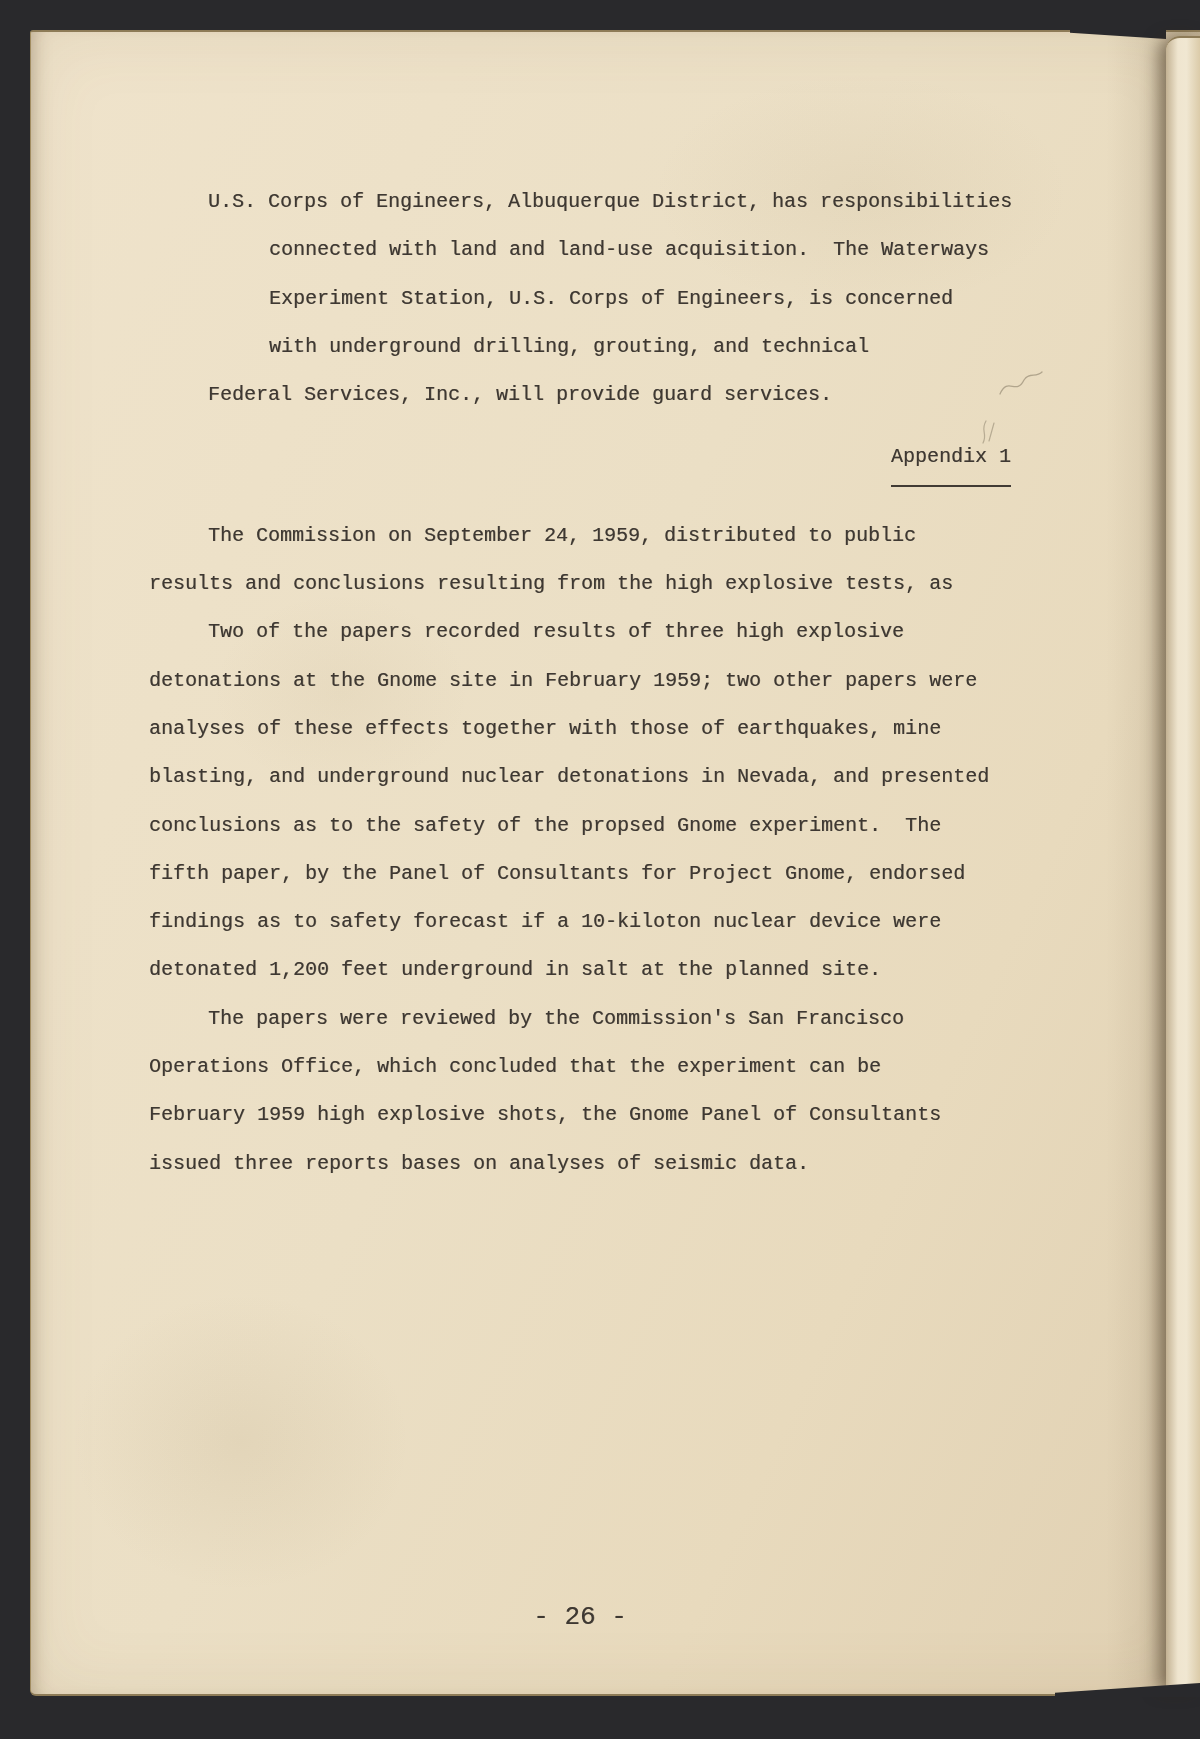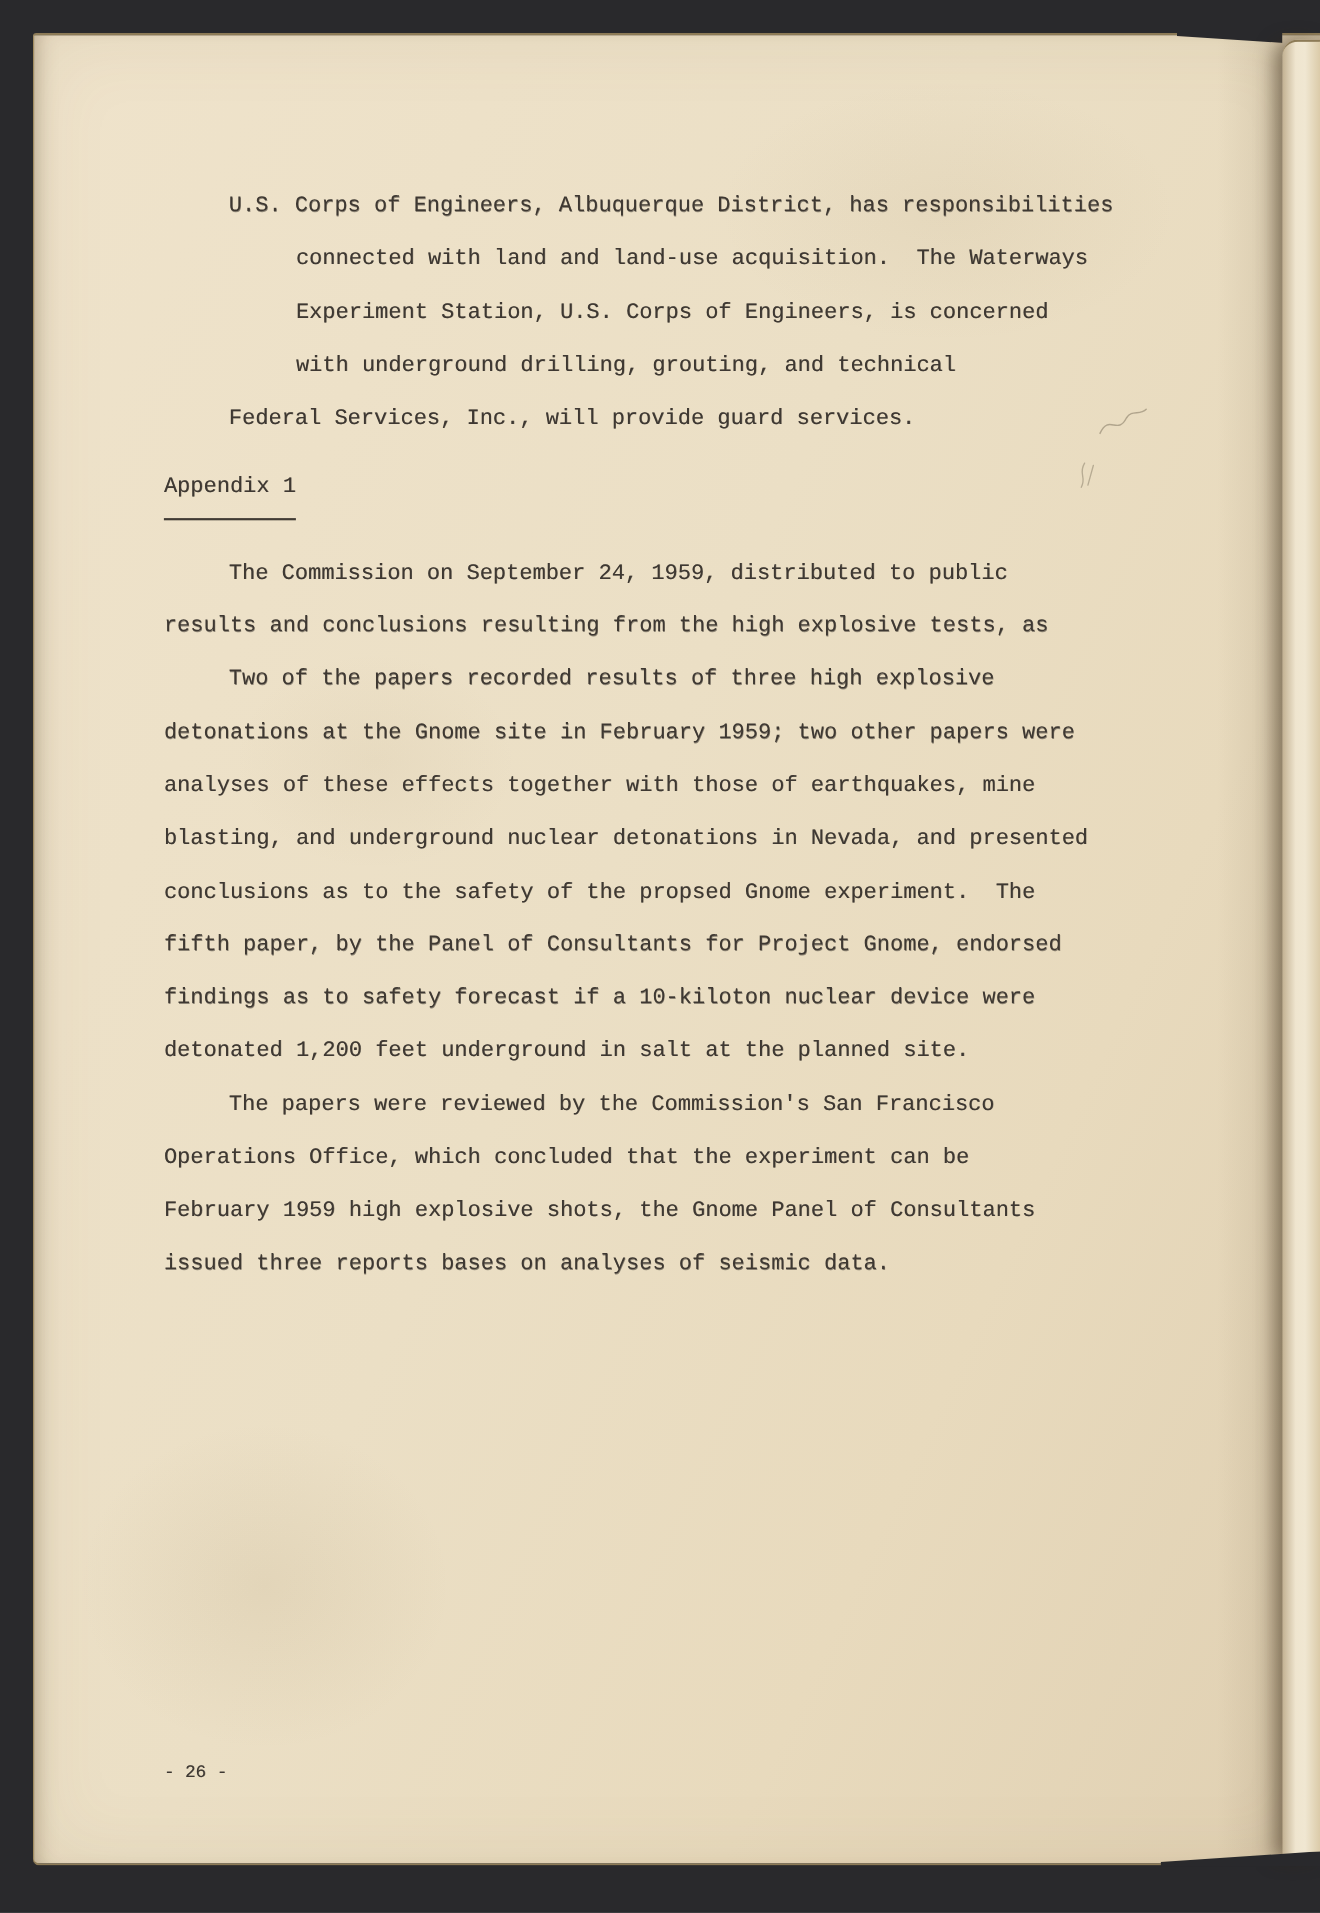--- a/index.html
+++ b/index.html
@@ -31,51 +31,51 @@
     background: radial-gradient(ellipse at center, rgba(150,125,80,0.10), rgba(150,125,80,0) 70%); }
   .stain.s2 { left: 620px; top: 40px; width: 420px; height: 240px;
     background: radial-gradient(ellipse at center, rgba(160,135,90,0.08), rgba(160,135,90,0) 70%); }
   .stain.s3 { left: 180px; top: 560px; width: 260px; height: 200px;
     background: radial-gradient(ellipse at center, rgba(150,125,80,0.06), rgba(150,125,80,0) 70%); }
 
   
   .text-col {
     position: absolute;
     left: 118px;
-    top: 132px;
+    top: 146px;
     width: 900px;
     font-size: 20px;
     line-height: 48.3px;
     color: #3e3832;
     text-shadow: 0.4px 0.4px 0.6px rgba(62,56,50,0.55);
   }
   .line { white-space: pre; }
   .block-list .line { padding-left: 120px; }
   .block-list .line.first { padding-left: 59px; }
   .block-para .line { padding-left: 0; }
   .block-para .line.first { padding-left: 59px; }
   .heading-row {
     width: 862px;
-    text-align: left;
+    text-align: right;
     margin-top: 14px;
     margin-bottom: 25px;
     line-height: 48.3px;
   }
   .heading {
     display: inline-block;
     border-bottom: 2px solid #413b34;
     padding-bottom: 3px;
   }
   .page-number {
     position: absolute;
     left: 118px;
     top: 1570px;
     width: 862px;
-    text-align: left;
-    font-size: 16px;
+    text-align: center;
+    font-size: 26px;
     color: #3e3832;
     text-shadow: 0.4px 0.4px 0.6px rgba(62,56,50,0.55);
   }
 
   
   .pencil-mark { position: absolute; pointer-events: none; }
   .pm1 { left: 965px; top: 332px; }
   .pm2 { left: 945px; top: 385px; }
 
   

